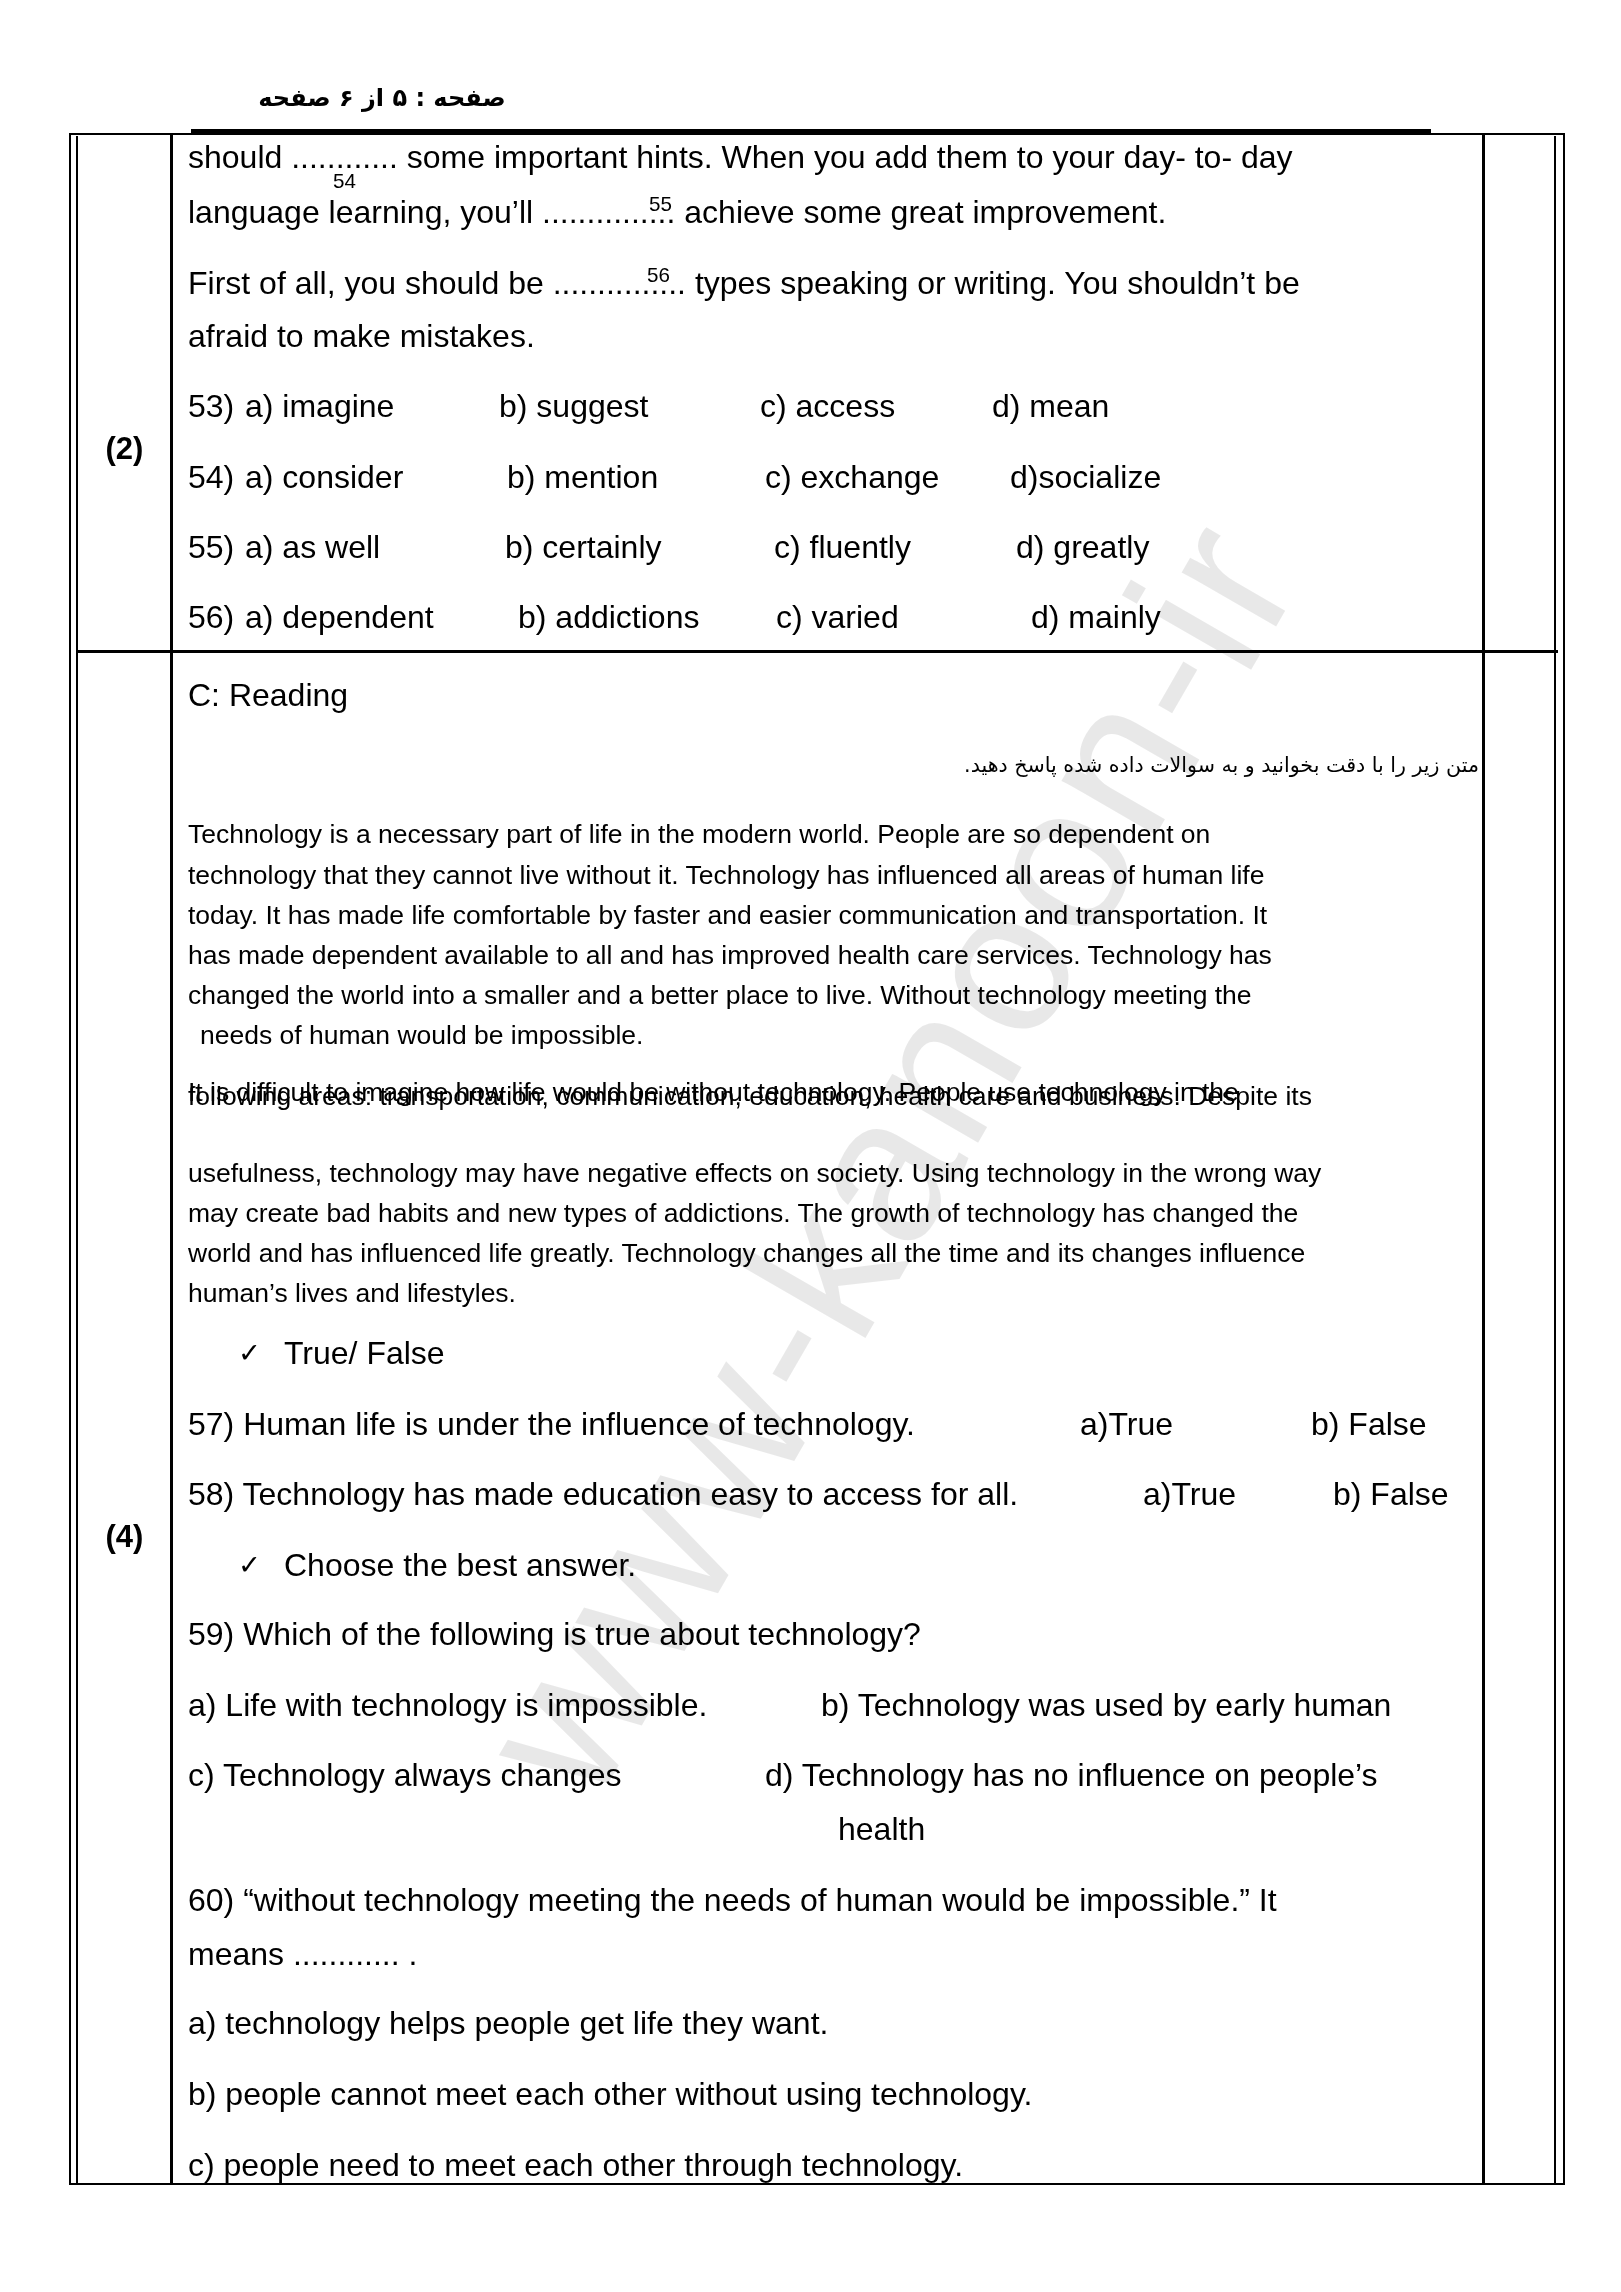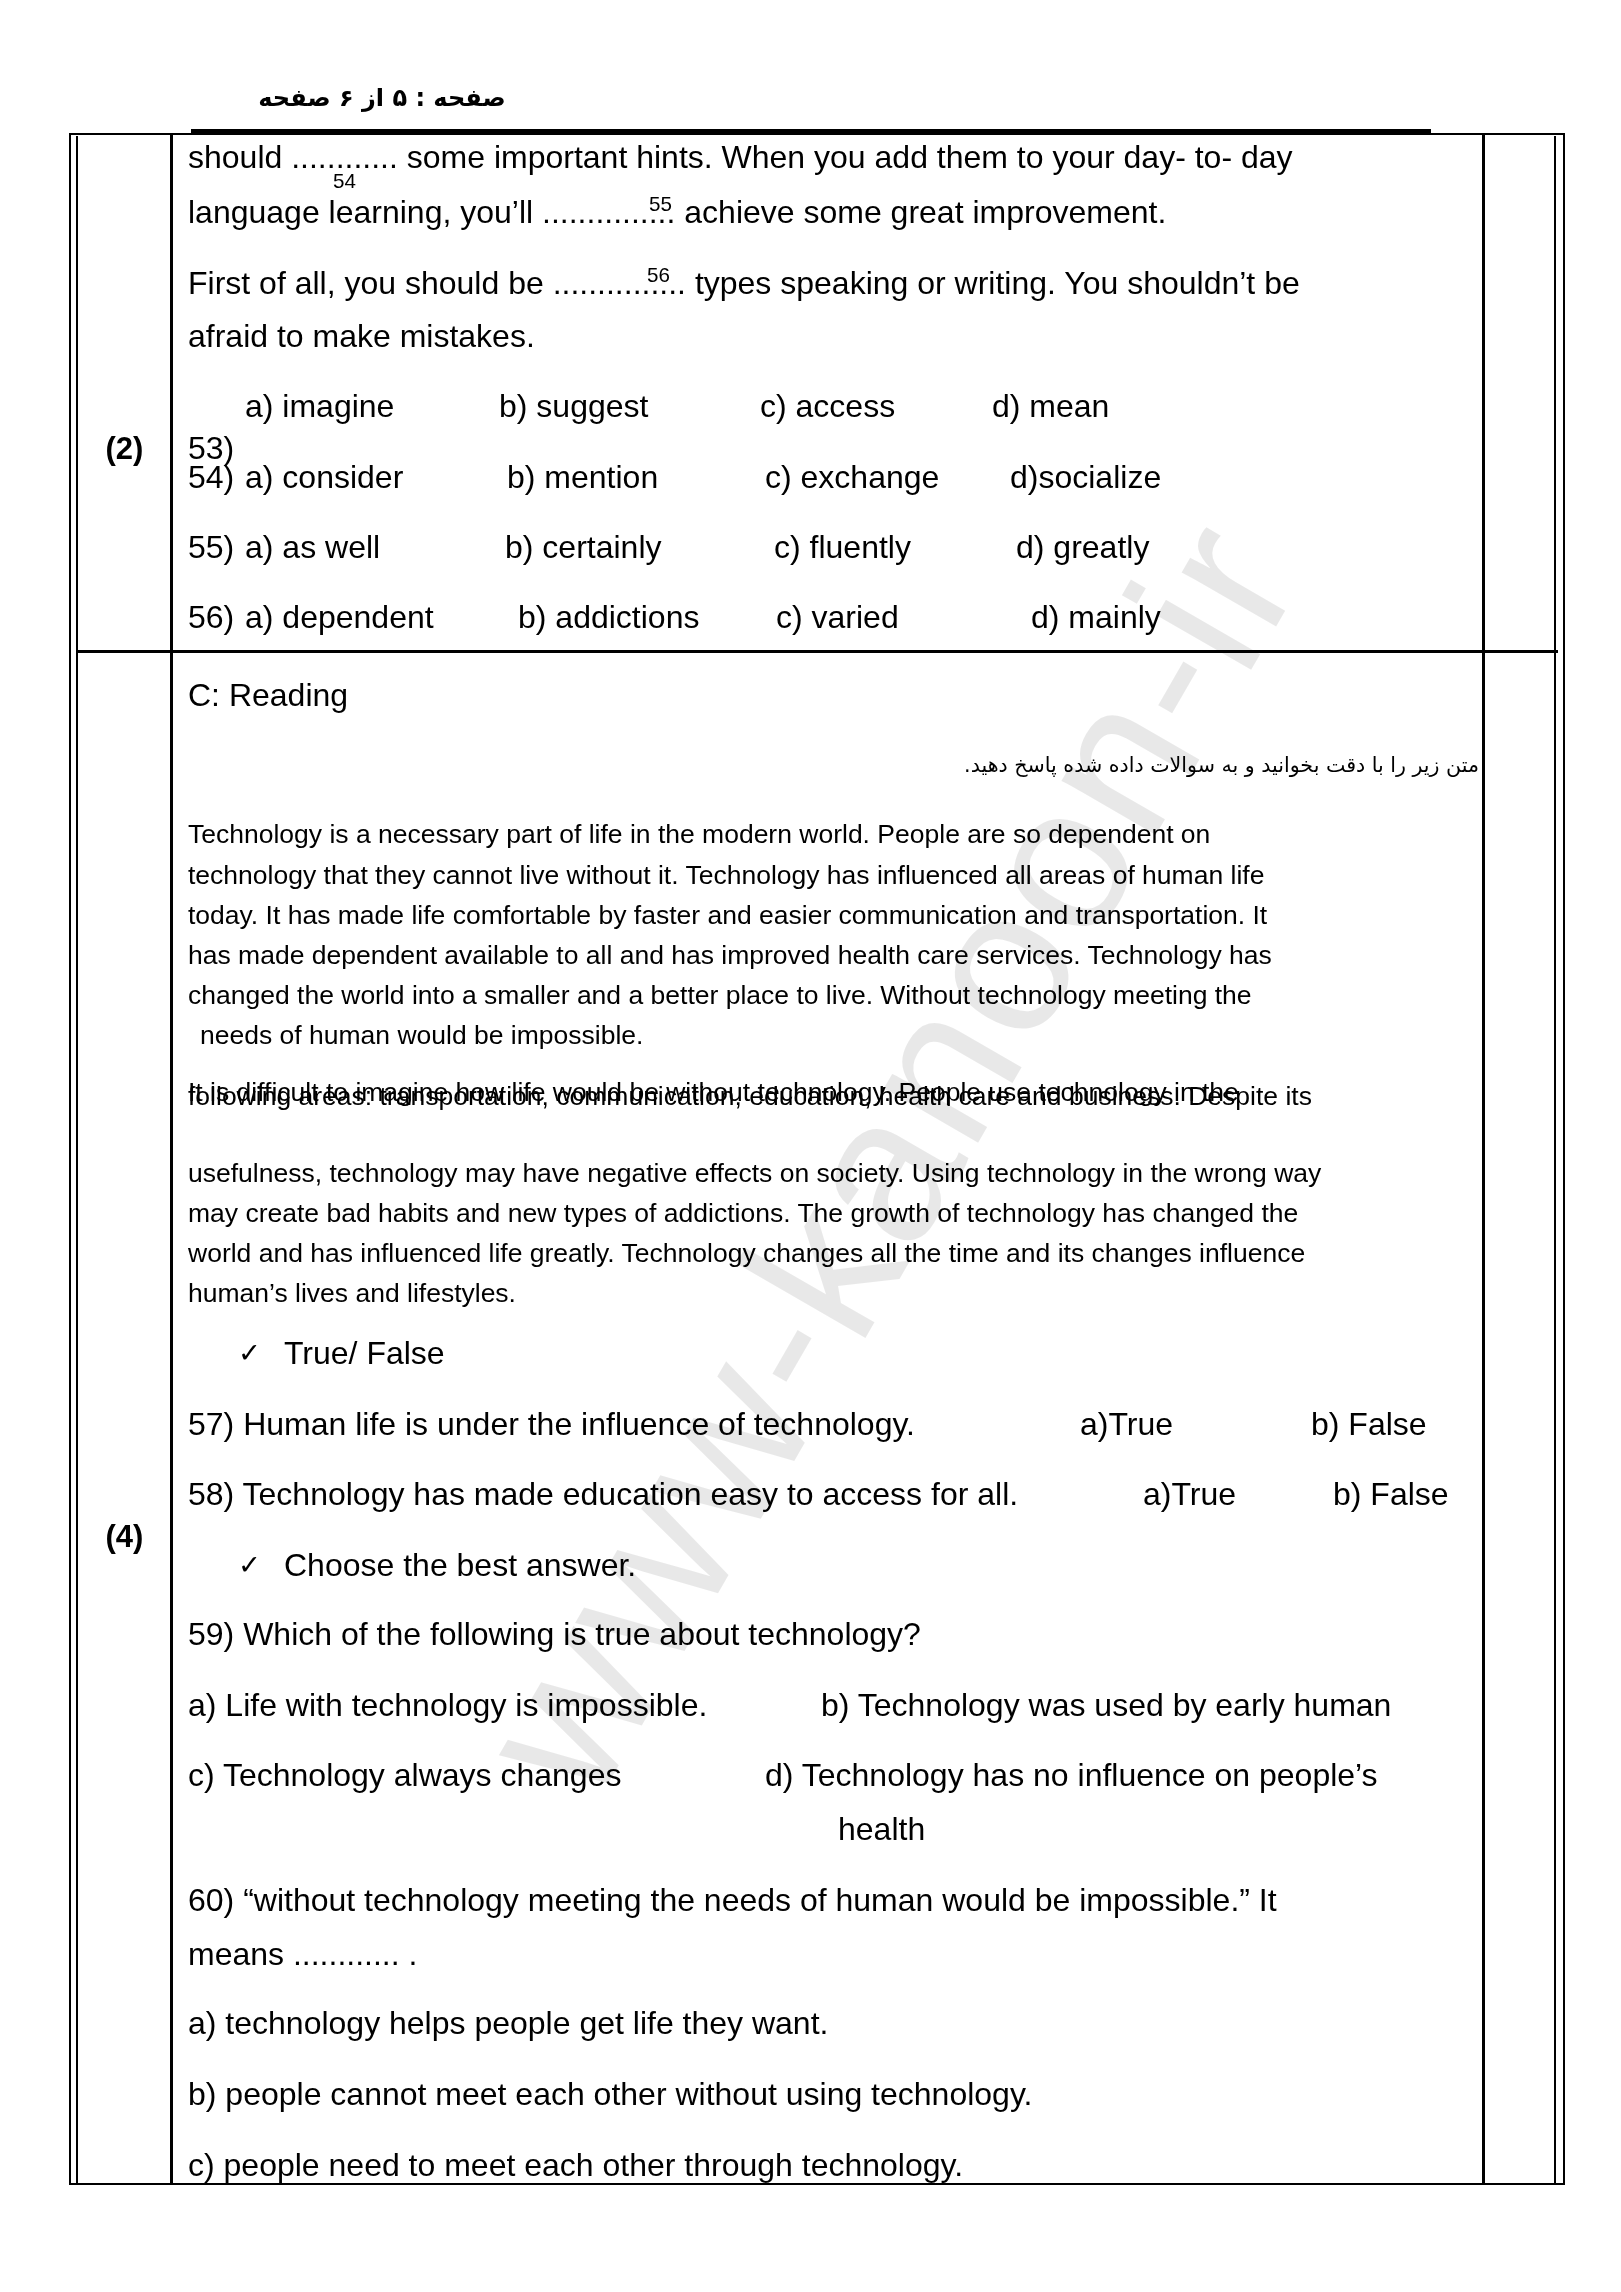--- a/index.html
+++ b/index.html
@@ -39,21 +39,21 @@
   <div class="abs txt" style="left:188px;top:139px;">should ............ some important hints. When you add them to your day- to- day</div>
   <div class="sup" style="left:333px;top:169px;">54</div>
   <div class="abs txt" style="left:188px;top:194px;">language learning, you’ll ...............  achieve some great improvement.</div>
   <div class="sup" style="left:649px;top:192px;">55</div>
   <div class="abs txt" style="left:188px;top:265px;">First of all, you should be ...............  types speaking or writing. You shouldn’t be</div>
   <div class="sup" style="left:647px;top:263px;">56</div>
   <div class="abs txt" style="left:188px;top:318px;">afraid to make mistakes.</div>
 </div>
 
 <div>
-  <div class="abs txt" style="left:188px;top:388px;margin-top:42px;">53)</div>
+  <div class="abs txt" style="left:188px;top:388px;">53)</div>
   <div class="abs txt" style="left:245px;top:388px;">a) imagine</div>
   <div class="abs txt" style="left:499px;top:388px;text-align:center;">b) suggest</div>
   <div class="abs txt" style="left:760px;top:388px;">c) access</div>
   <div class="abs txt" style="left:992px;top:388px;">d) mean</div>
 </div>
 <div>
   <div class="abs txt" style="left:188px;top:459px;">54)</div>
   <div class="abs txt" style="left:245px;top:459px;">a) consider</div>
   <div class="abs txt" style="left:507px;top:459px;">b) mention</div>
   <div class="abs txt" style="left:765px;top:459px;">c) exchange</div>

